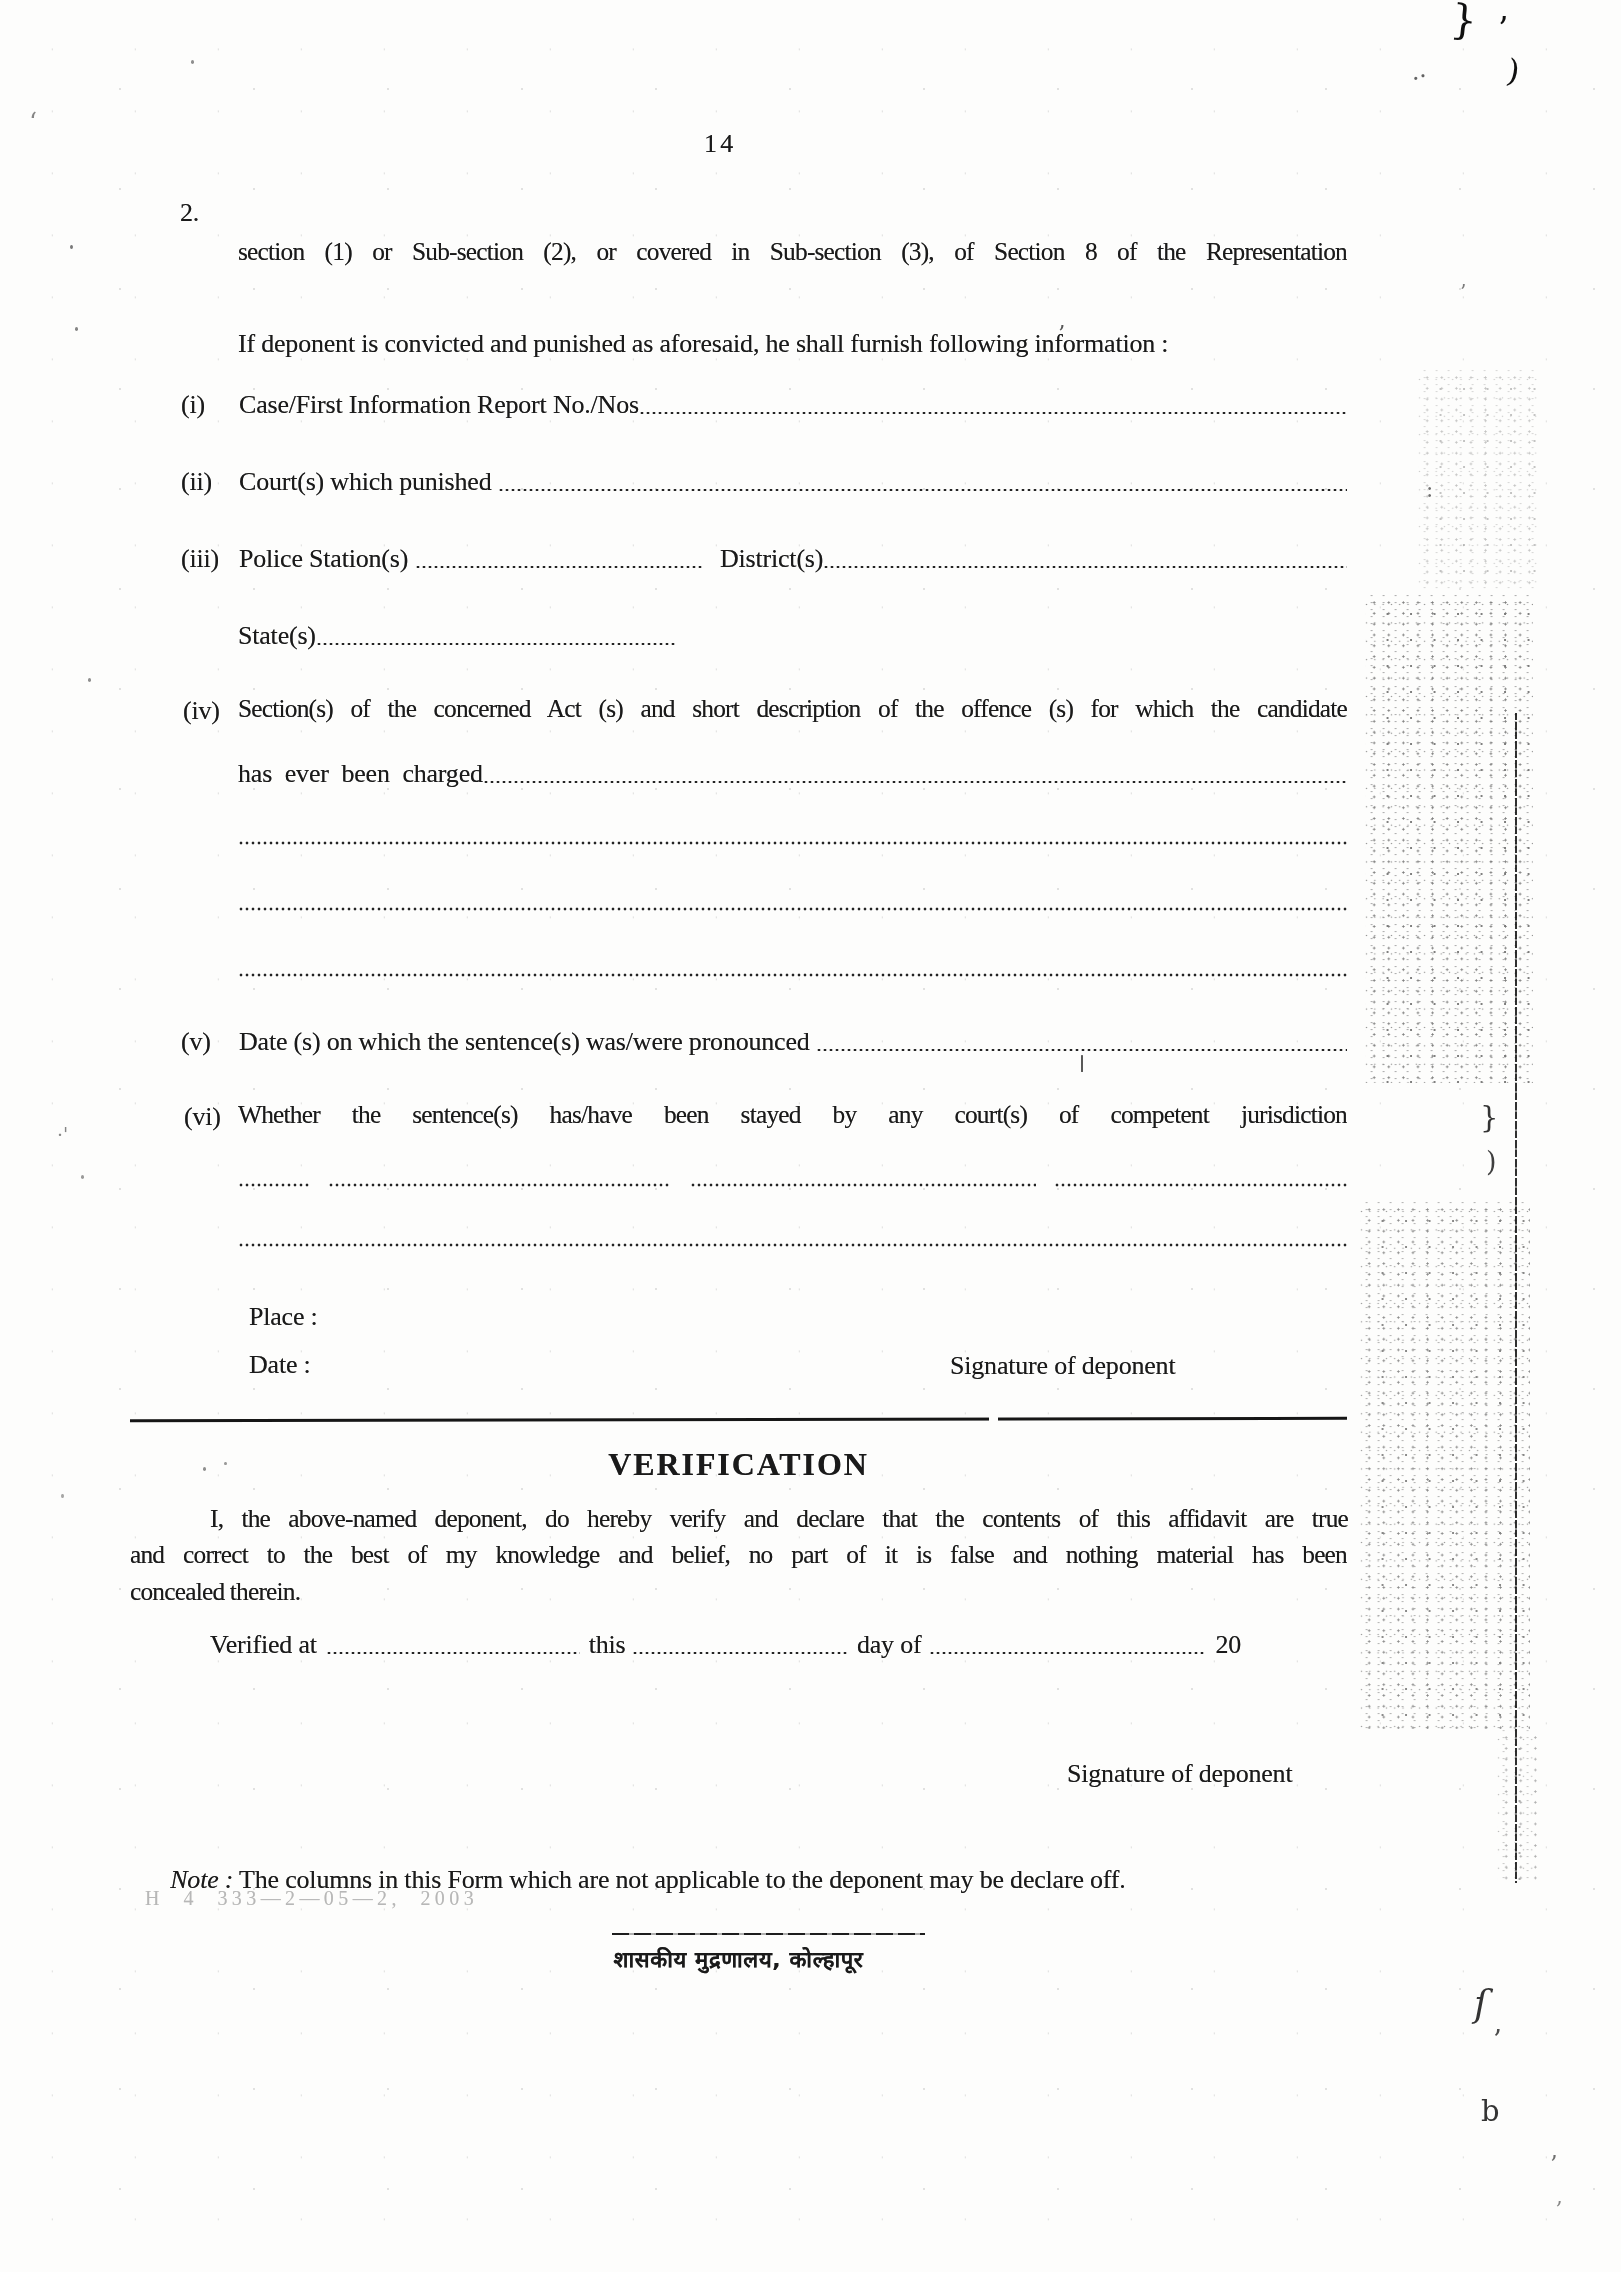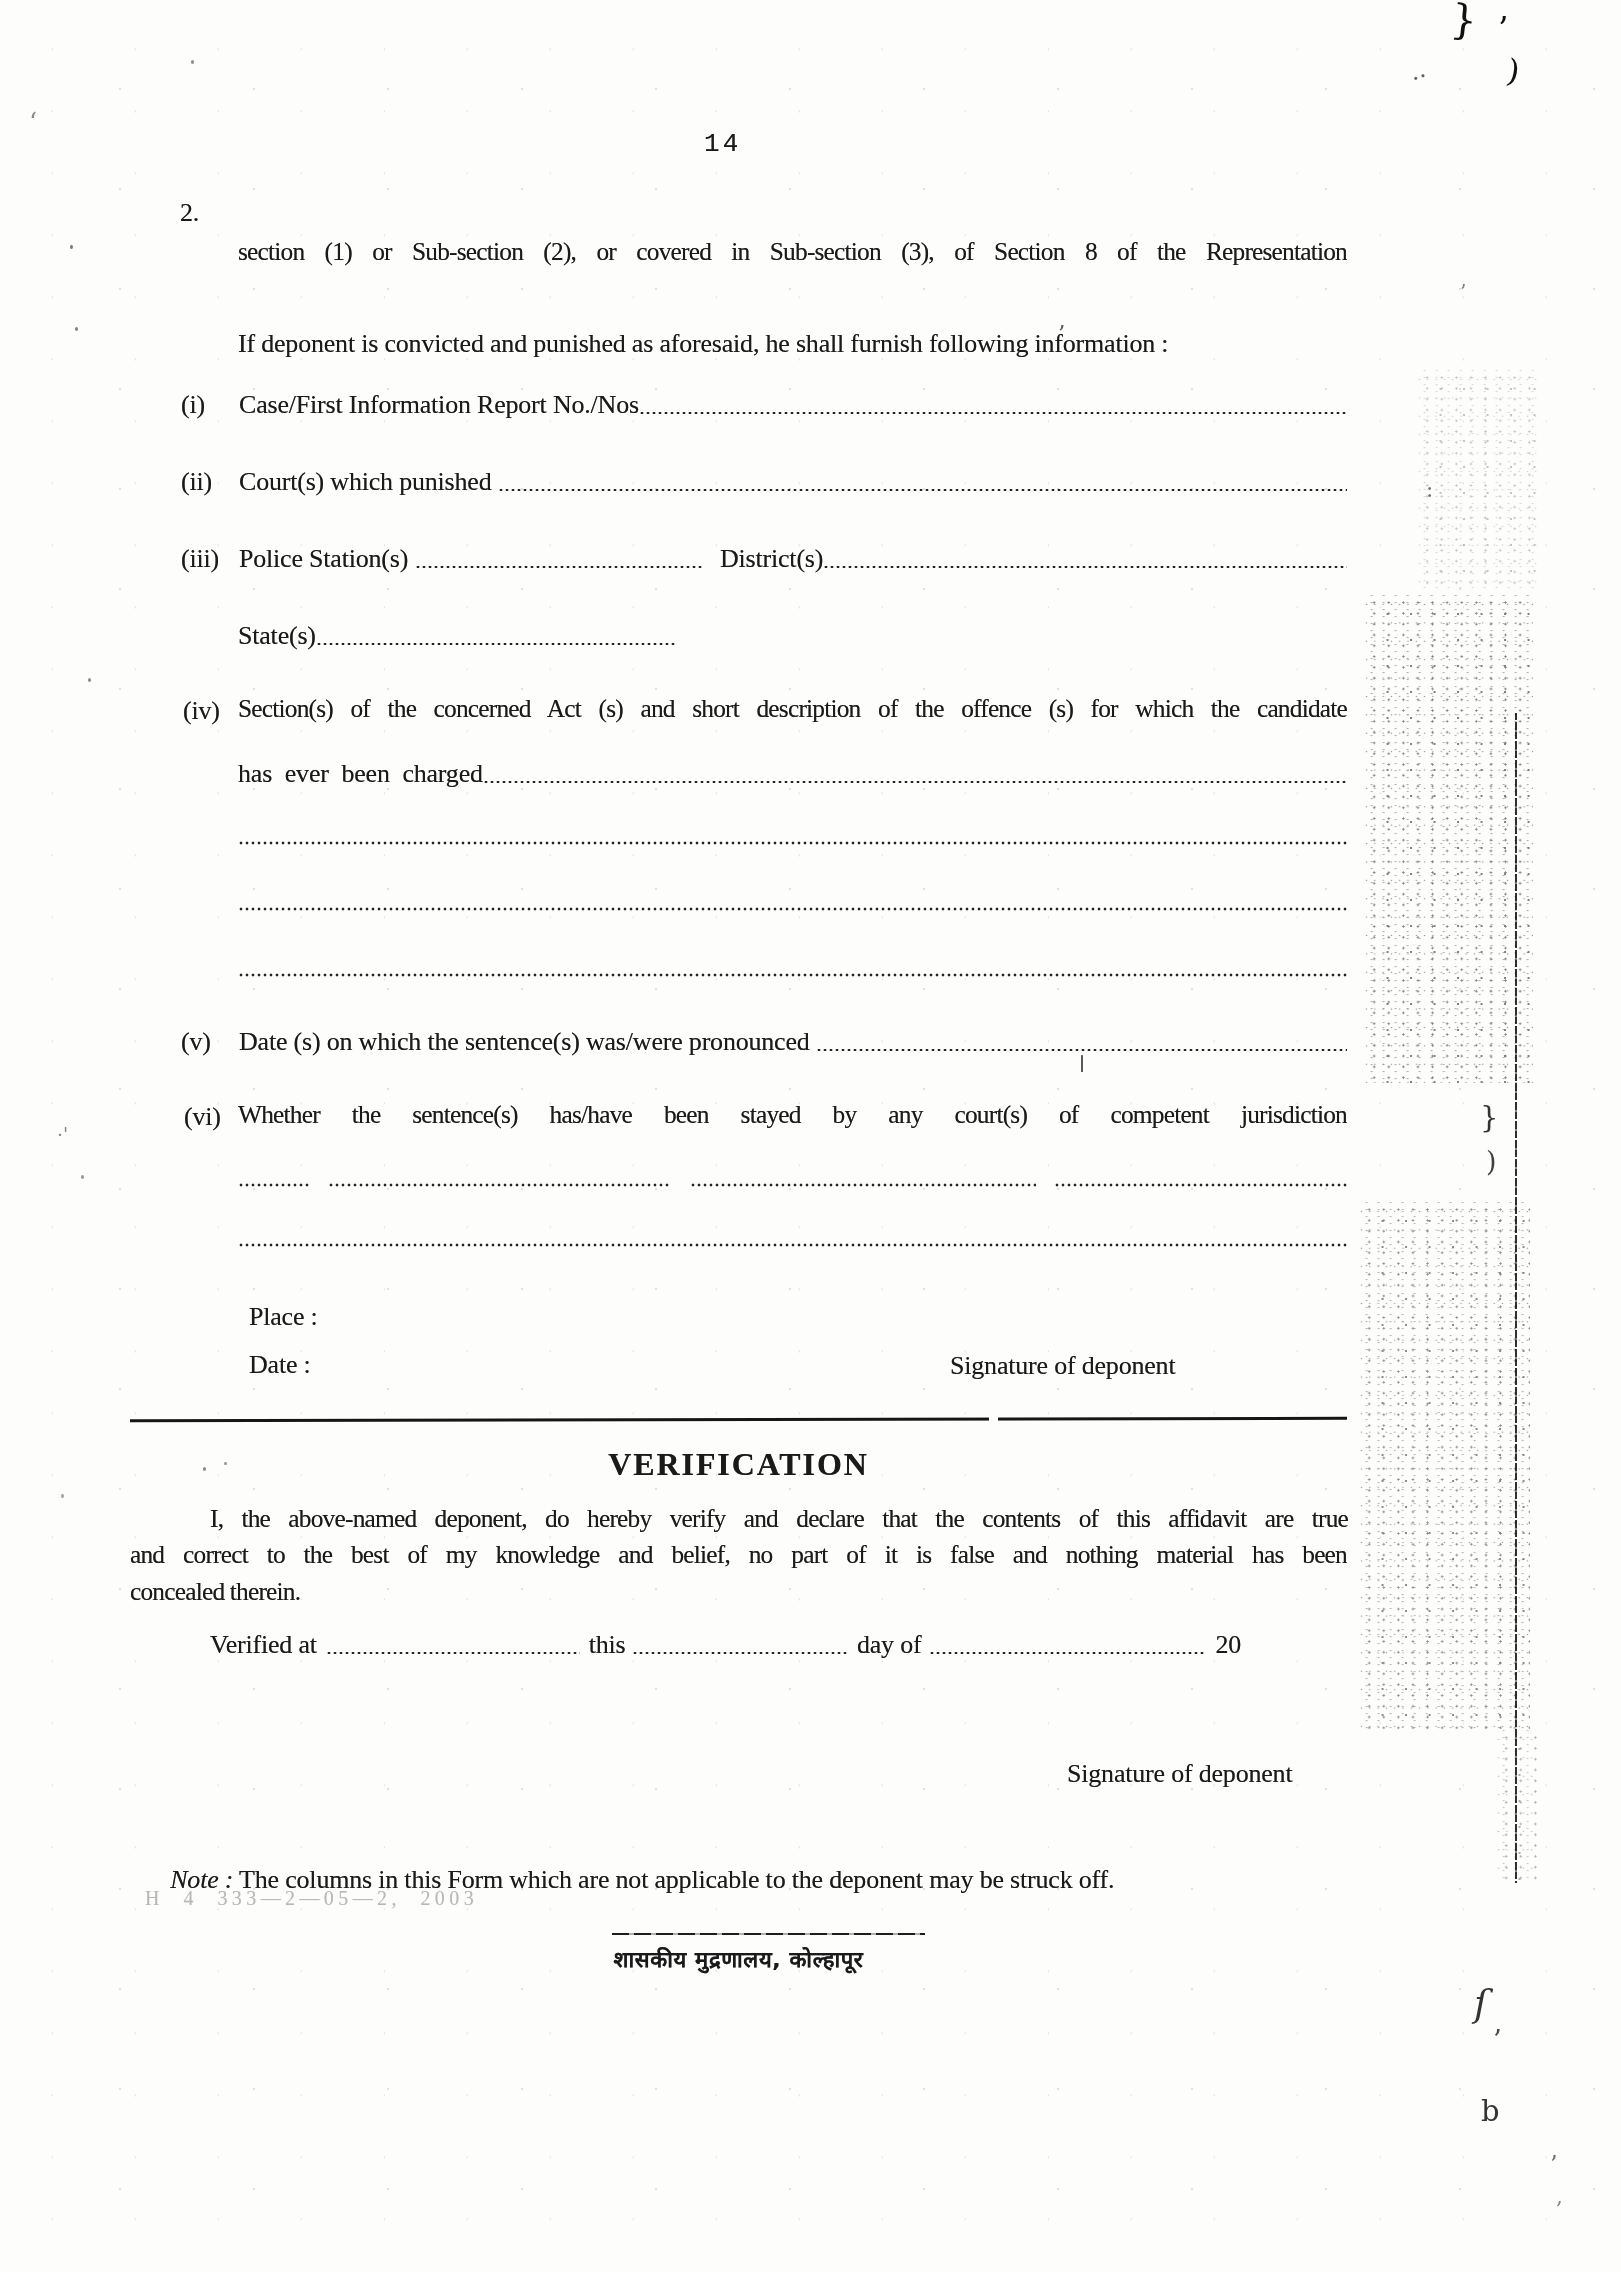--- a/index.html
+++ b/index.html
@@ -55,21 +55,21 @@
   .deva{font-family:"DejaVu Sans",sans-serif;font-weight:bold;font-size:22px;letter-spacing:0.6px;}
   .code{font-size:20px;opacity:.30;letter-spacing:4.4px;word-spacing:10.2px;filter:blur(0.5px);}
 </style>
 </head>
 <body>
 
 <div id="page">
 
   <div class="speckle"></div>
 
-  <div class="txt" style="left:704px;top:128px;letter-spacing:3.2px;font-family:Liberation Mono, monospace;">14</div>
+  <div class="txt" style="left:704px;top:128px;letter-spacing:3.2px;">14</div>
 
   <div class="txt" style="left:180px;top:197px;">2.</div>
   <div class="jline" style="left:238px;top:235px;width:1109px;">section (1) or Sub-section (2), or covered in Sub-section (3), of Section 8 of the Representation</div>
   <div class="txt" style="left:238px;top:328px;">If deponent is convicted and punished as aforesaid, he shall furnish following information :</div>
 
   <div class="row" style="left:181px;top:389px;width:1166px;">
     <span class="marker">(i)</span>
     <span class="lbl">Case/First Information Report No./Nos</span>
     <div class="leader"></div>
   </div>
@@ -141,21 +141,21 @@
     <span class="lbl">this</span>
     <div class="leader" style="flex:0.9 0 178px;margin-left:6.4px;margin-right:7.6px;"></div>
     <span class="lbl">day of</span>
     <div class="leader" style="flex:1.1 0 229px;margin-left:7.6px;margin-right:9px;"></div>
     <span class="lbl">20</span>
   </div>
 
   <div class="txt" style="left:1067px;top:1758px;">Signature of deponent</div>
 
   <div class="txt" style="left:145px;top:1832px;">
-    <span class="ital">Note :</span><span> The columns in this Form which are not applicable to the deponent may be struck off.</span>
+    <span class="ital">Note :</span><span> The columns in this Form which are not applicable to the deponent may be declare off.</span>
   </div>
 
   <div class="txt code" style="left:145px;top:1882px;">H 4 333—2—05—2, 2003</div>
 
   <div class="imprint-rule"></div>
   <div class="txt deva" style="left:130px;top:1944px;width:1217px;text-align:center;white-space:normal;">शासकीय मुद्रणालय, कोल्हापूर</div>
 
   <div class="nband" style="left:1418px;top:369px;width:121px;height:222px;opacity:.25;"></div>
   <div class="nband" style="left:1365px;top:594px;width:168px;height:489px;opacity:.55;"></div>
   <div class="nband" style="left:1360px;top:1201px;width:170px;height:528px;opacity:.5;"></div>

